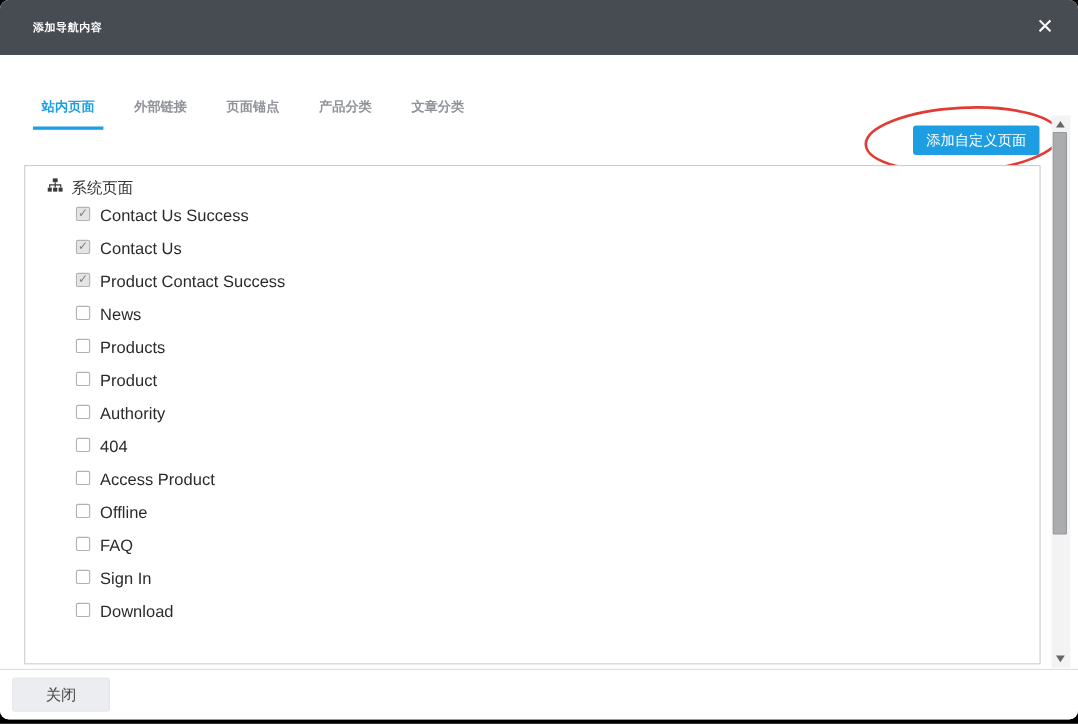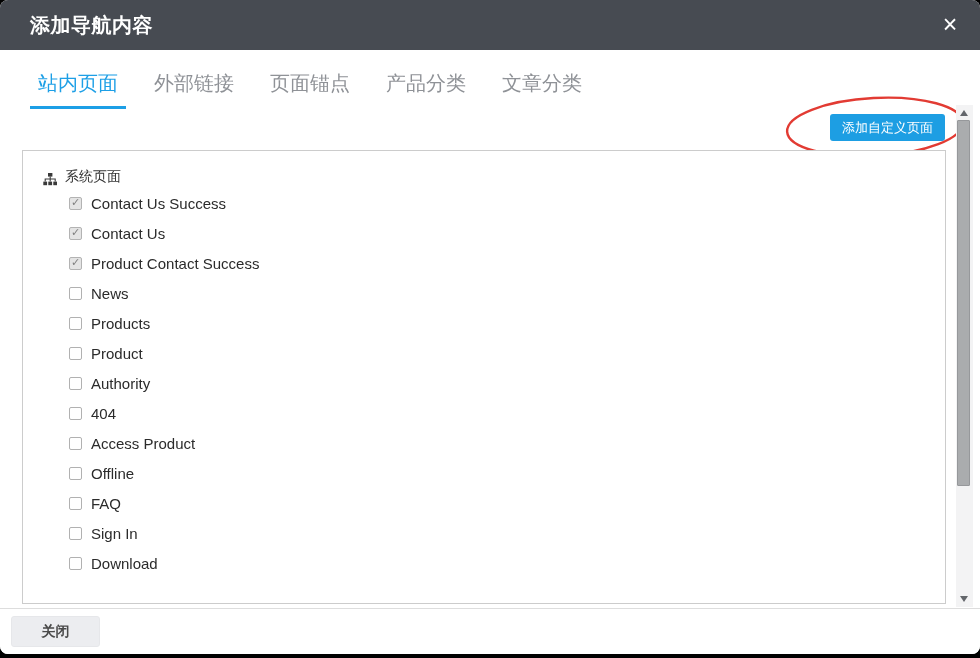--- a/index.html
+++ b/index.html
@@ -11,55 +11,55 @@
   .modal{
     position:absolute;left:0;top:0;width:980px;height:654px;
     background:#fff;border-radius:8px;overflow:hidden;
   }
   
   .modal-header{
     position:absolute;left:0;top:0;right:0;height:50px;
     background:#474b52;display:flex;align-items:center;
   }
   .modal-title{
-    margin-left:30px;color:#fff;font-size:20px;font-weight:bold;letter-spacing:.5px;font-family:Liberation Mono, monospace;
+    margin-left:30px;color:#fff;font-size:10px;font-weight:bold;letter-spacing:.5px;font-family:Liberation Mono, monospace;
   }
   .close-btn{
     position:absolute;right:16px;top:11px;width:28px;height:28px;
     color:#fff;font-size:25px;line-height:26px;text-align:center;
     cursor:pointer;font-weight:300;
   }
   
   .tabs{position:absolute;top:70px;left:30px;display:flex;}
   .tab{
-    padding:0 8px 9px 8px;margin-right:20px;font-size:20px;font-weight:normal;
-    color:#8f9297;cursor:pointer;border-bottom:3px solid transparent;
+    padding:0 8px 9px 8px;margin-right:20px;font-size:12px;font-weight:bold;
+    color:#8f9297;cursor:pointer;border-bottom:3px solid transparent;margin-top:19px;
   }
   .tab.active{color:#1d9fe6;border-bottom-color:#1d9fe6;}
   
   .add-btn{
     position:absolute;top:114px;right:35px;height:27px;line-height:27px;
     padding:0 12px;background:#1d9ee3;color:#fff;font-size:13px;
     border:none;border-radius:3px;cursor:pointer;
   }
   
   .annotation{position:absolute;left:778px;top:86px;pointer-events:none;}
   
   .list-box{
     position:absolute;left:22px;top:150px;width:922px;height:452px;
     border:1px solid #ccc;background:#fff;overflow:hidden;
   }
   .group-row{
-    display:flex;align-items:flex-end;gap:8px;
+    display:flex;align-items:flex-start;gap:8px;
     margin:11px 0 2px 20px;height:24px;
   }
   .group-label{font-size:14px;color:#333;}
   .sitemap-icon{display:inline-block;line-height:0;}
   .list-item{
-    height:30px;display:flex;align-items:center;padding-left:46px;cursor:pointer;
+    height:30px;display:flex;align-items:flex-start;padding-left:46px;cursor:pointer;
   }
   .checkbox{
     width:13px;height:13px;box-sizing:border-box;border:1px solid #b1b1b1;
     border-radius:2px;background:#fff;margin-right:9px;position:relative;flex:none;
   }
   .list-item.checked .checkbox{background:#e4e4e4;border-color:#b3b3b3;}
   .list-item.checked .checkbox::after{
     content:"✓";position:absolute;top:-2px;left:1px;
     font-size:11px;font-weight:bold;color:#7f7f7f;
   }
@@ -81,21 +81,21 @@
     position:absolute;left:1px;top:15px;width:13px;height:366px;box-sizing:border-box;
     background:#aaacae;border:1px solid #96989b;border-radius:1px;
   }
   
   .modal-footer{
     position:absolute;left:0;right:0;bottom:0;height:45px;
     background:#fff;border-top:1px solid #ddd;
   }
   .btn{
     position:absolute;top:7px;height:31px;border-radius:3px;font-size:14px;
-    border:none;cursor:pointer;font-family:inherit;font-weight:bold;
+    border:none;cursor:pointer;font-family:inherit;
   }
   .btn-close{left:11px;width:89px;background:#ecedf0;color:#4a4a4a;border:1px solid #e6e7ea;}
   .btn-save{right:8px;width:90px;background:#1d9ee3;color:#fff;}
 </style>
 </head>
 <body>
 
 <div class="modal">
 
   <div class="modal-header">

